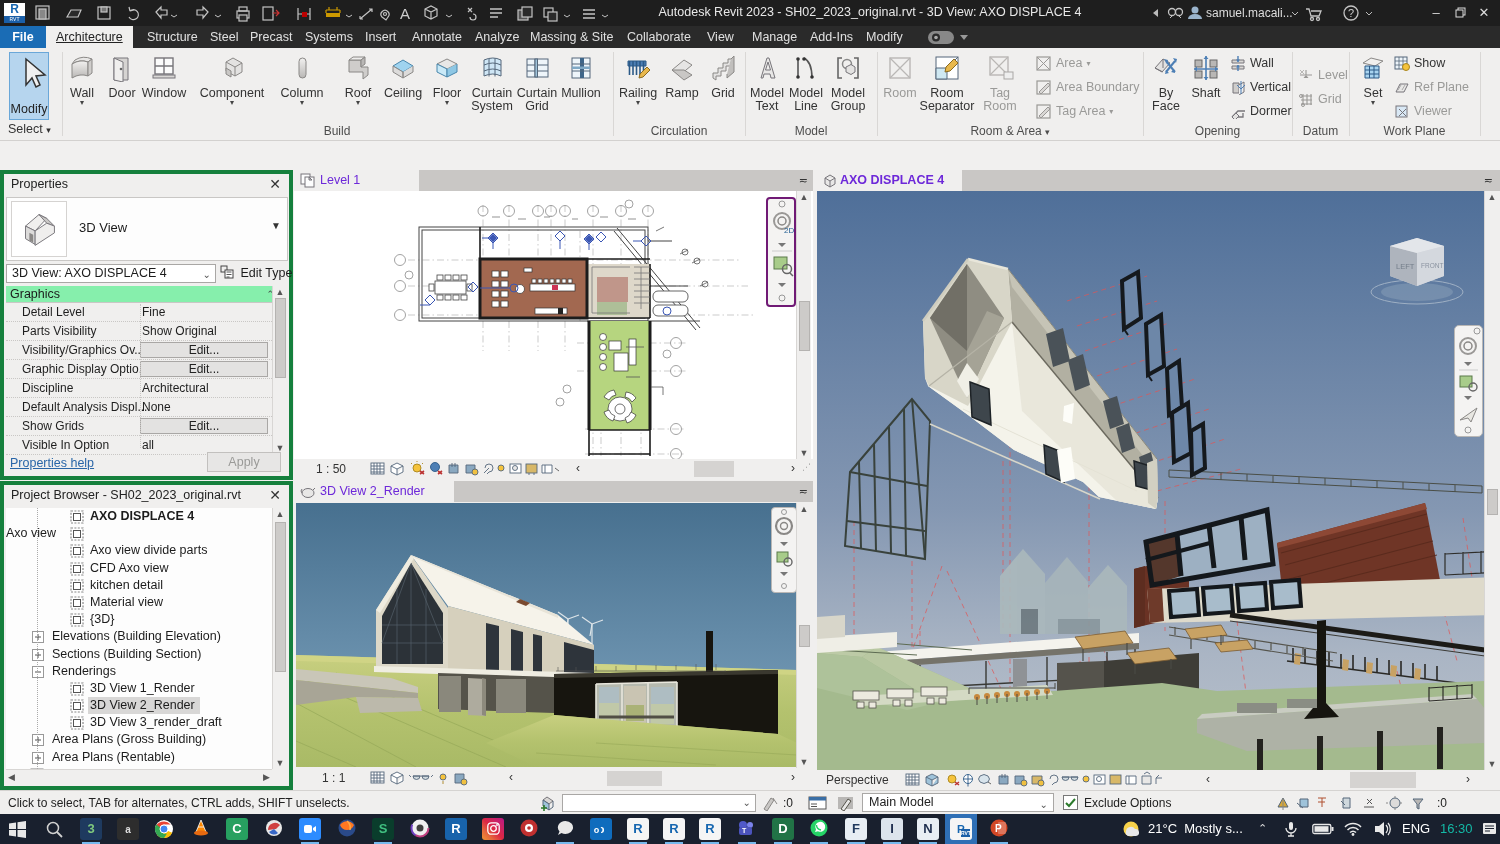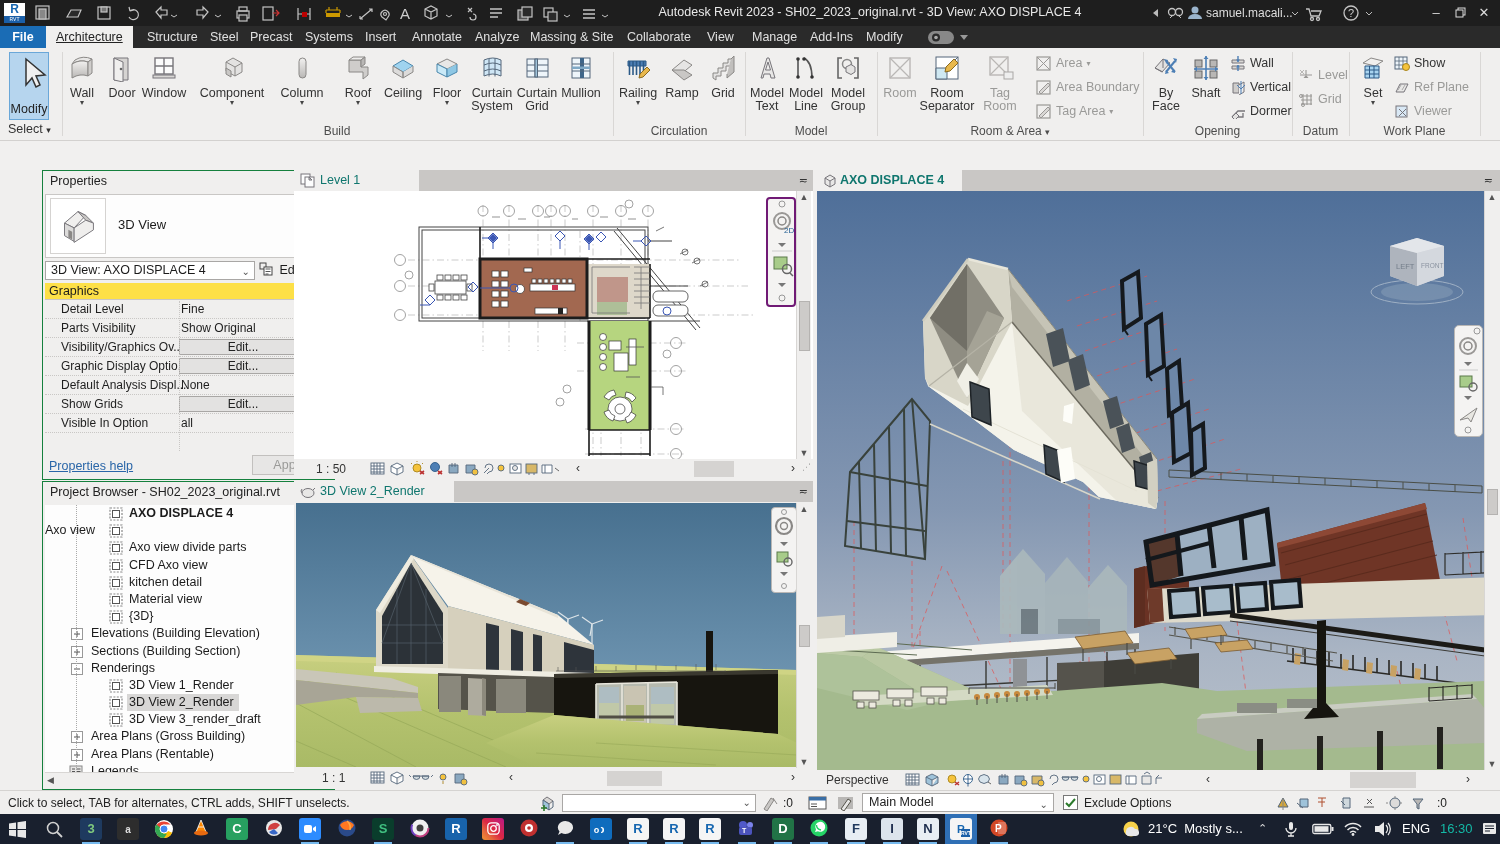--- a/index.html
+++ b/index.html
@@ -22,36 +22,36 @@
   #ribbon { left:0; top:48px; width:1500px; height:93px; background:#f0efee; border-bottom:1px solid #d3d1cf; }
   .rdiv { position:absolute; top:4px; bottom:4px; width:1px; background:#d9d7d5; }
   .plabel { position:absolute; bottom:2px; font-size:12px; color:#4d4d4d; text-align:center; }
   .rbtn { position:absolute; top:6px; text-align:center; font-size:12.5px; color:#333; }
   .rbtn .lbl { margin-top:2px; line-height:13px; }
   .caret { color:#444; font-size:8px; line-height:6px; }
   .rsmall { position:absolute; font-size:12.5px; color:#333; display:flex; align-items:center; gap:4px; height:18px; }
   .rsmall.gray { color:#9a9a98; }
 
   
-  .panel { background:#f0efee; border:1px solid #15803d;margin-left:42px; }
+  .panel { background:#f0efee; border:4px solid #15803d; }
   .phdr { height:22px; line-height:21px; font-size:12.5px; color:#222; padding-left:7px; position:relative; }
   .phdr .x { position:absolute; right:8px; top:0; font-size:14px; color:#333; }
 
   
   .prow { position:relative; height:19px; line-height:18px; font-size:12px; color:#1e1e1e; border-bottom:1px dotted #c9c7c5; }
   .prow .k { position:absolute; left:16px; top:0; }
   .prow .v { position:absolute; left:136px; top:0; }
   .editbtn { position:absolute; left:134px; top:1px; width:128px; height:16px; background:#e3e2e1; border:1px solid #a9a7a5; font-size:12px; text-align:center; line-height:14px; color:#222; }
 
   
   .trow { position:relative; height:17.2px; line-height:17px; font-size:12.5px; color:#1c1c1c; white-space:nowrap; }
 
   
   .vtabs { position:absolute; left:0; top:0; right:0; height:21px; background:#c9c7c5; }
-  .vtab { position:absolute; left:0; top:0; height:21px; background:#f0efee; font-size:12.5px; line-height:20px; color:#0f766e; padding:0 8px 0 26px; }
+  .vtab { position:absolute; left:0; top:0; height:21px; background:#f0efee; font-size:12.5px; line-height:20px; color:#6d28d9; padding:0 8px 0 26px; }
   .vbar { position:absolute; left:0; bottom:0; right:0; height:20px; background:#f0efee; font-size:12px; color:#333; }
   .sb-v { position:absolute; top:0; bottom:0; width:15px; background:#f0efee; border-left:1px solid #d8d6d4; }
   .sb-thumb { position:absolute; left:2px; width:11px; background:#cdcbc9; border:1px solid #b5b3b1; }
 
   
   #statusbar { left:0; top:790px; width:1500px; height:24px; background:#f0efee; border-top:1px solid #d5d3d1; font-size:12px; color:#222; }
 
   
   #taskbar { left:0; top:814px; width:1500px; height:30px; background:#19202e; }
   .tb { position:absolute; top:4px; width:22px; height:22px; border-radius:3px; text-align:center; line-height:22px; font-size:13px; font-weight:bold; color:#fff; }
@@ -484,38 +484,42 @@
       <div class="abs" style="right:6px; top:22px; font-size:10px; color:#333;">▼</div>
     </div>
 
     <div class="abs" style="left:2px; top:90px; width:210px; height:19px; background:#fff; border:1px solid #a9a7a5; font-size:12.5px; line-height:17px; color:#1b1b1b; padding-left:5px;">3D View: AXO DISPLACE 4<span style="position:absolute; right:4px; top:1px; color:#555; font-size:10px;">⌄</span></div>
     <div class="abs" style="left:216px; top:90px; width:74px; height:19px; font-size:12.5px; line-height:18px; color:#1b1b1b;">
       <svg width="17" height="15" viewBox="0 0 17 15" style="vertical-align:-2px;">
           <use href="#s-editico"></use>
         </svg> Edit Type
     </div>
 
-    <div class="abs" style="left:2px; top:112px; width:274px; height:17px; background:#fde047; border-bottom:1px solid #c9c7c5; font-size:12.5px; line-height:16px; color:#1b1b1b; padding-left:4px;">Graphics<span style="position:absolute; right:6px; font-size:9px; color:#444;">⌃</span></div>
+    <div class="abs" style="left:2px; top:112px; width:274px; height:17px; background:#86efac; border-bottom:1px solid #c9c7c5; font-size:12.5px; line-height:16px; color:#1b1b1b; padding-left:4px;">Graphics<span style="position:absolute; right:6px; font-size:9px; color:#444;">⌃</span></div>
 
     <div class="abs" style="left:2px; top:129px; width:274px;">
       <div class="prow">
           <span class="k">Detail Level</span>
           <span class="v">Fine</span>
         </div>
       <div class="prow">
           <span class="k">Parts Visibility</span>
           <span class="v">Show Original</span>
         </div>
       <div class="prow">
           <span class="k">Visibility/Graphics Ov...</span>
           <span class="editbtn">Edit...</span>
         </div>
       <div class="prow">
           <span class="k">Graphic Display Optio...</span>
           <span class="editbtn">Edit...</span>
+        </div>
+      <div class="prow">
+          <span class="k">Discipline</span>
+          <span class="v">Architectural</span>
         </div>
       <div class="prow">
           <span class="k">Default Analysis Displ...</span>
           <span class="v">None</span>
         </div>
       <div class="prow">
           <span class="k">Show Grids</span>
           <span class="editbtn">Edit...</span>
         </div>
       <div class="prow">

